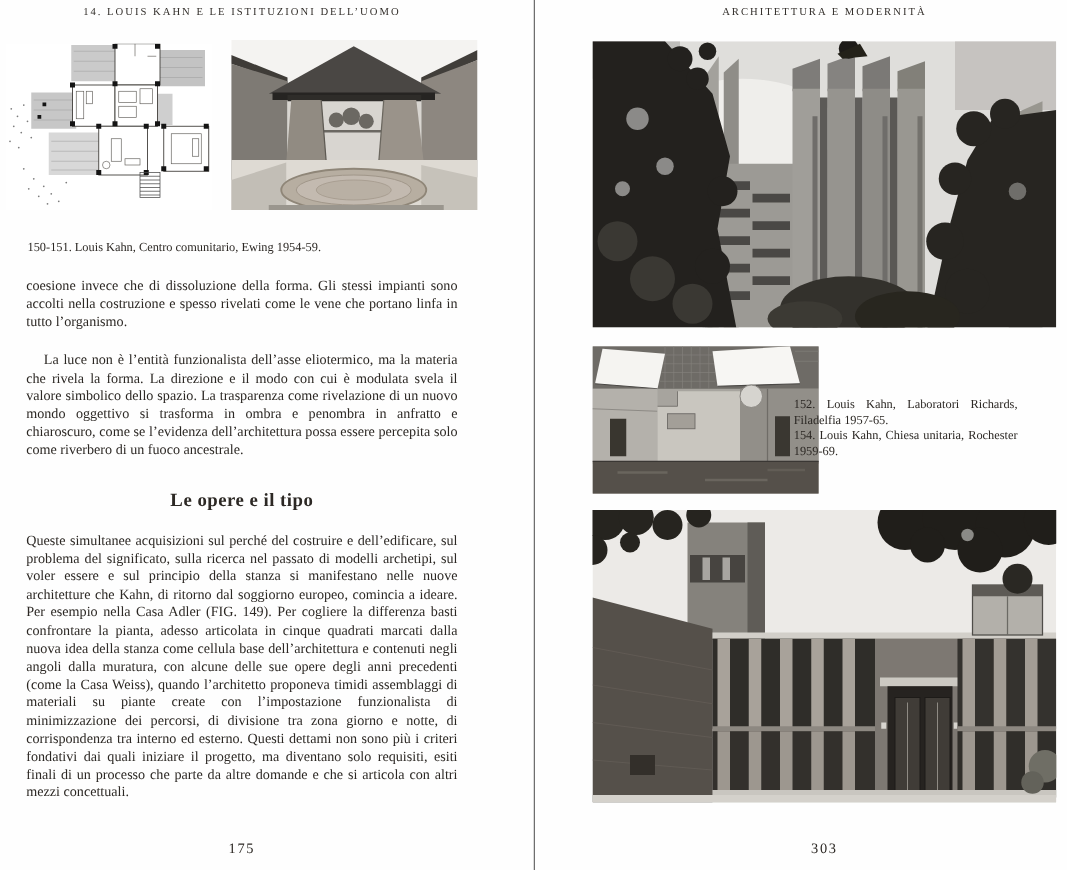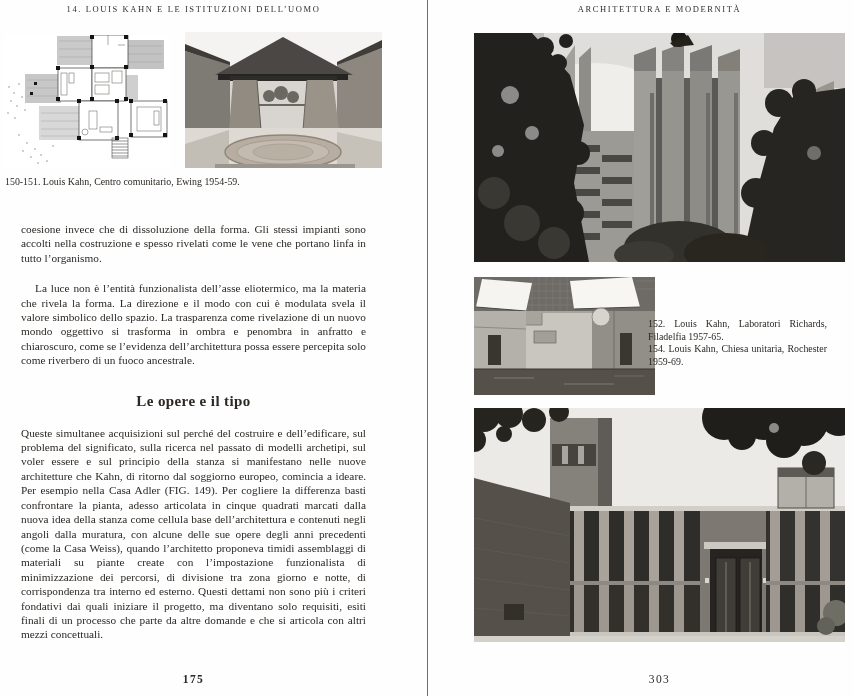--- a/index.html
+++ b/index.html
@@ -12,33 +12,33 @@
     text-align:center;color:#332f2b;white-space:nowrap;overflow:hidden;}
   .rh-left{left:5px;width:377px;}
   .rh-right{left:474px;width:371px;}
   figure{margin:0;padding:0;position:absolute;}
   figure svg{display:block;width:100%;height:100%;}
   .fig-plan{left:5px;top:35px;width:165px;height:133px;}
   .fig-ewing{left:185px;top:32px;width:197px;height:136px;}
   .fig-richards{left:474px;top:33px;width:371px;height:229px;}
   .fig-erdman{left:474px;top:277px;width:181px;height:118px;}
   .fig-church{left:474px;top:408px;width:371px;height:234px;}
-  .caption-left{position:absolute;left:5px;top:176px;width:377px;margin:0;
+  .caption-left{position:absolute;left:5px;top:176px;width:377px;margin:17px;
     font-size:9.9px;line-height:12.5px;}
   .body-text{position:absolute;left:5px;top:206px;width:377px;text-align:justify;
     font-size:11.3px;line-height:14.4px;}
   .body-text p{margin:16px;}
   .indent{text-indent:14px;}
   .section-heading{font-weight:bold;font-size:15px;line-height:17px;text-align:center;
     margin:25px 0 14px 0;letter-spacing:.4px;}
-  .captions-right{position:absolute;left:648px;top:318px;width:179px;
+  .captions-right{position:absolute;left:635px;top:318px;width:179px;
     font-size:9.9px;line-height:12.5px;text-align:justify;}
   .captions-right p{margin:0;}
   .folio{position:absolute;top:673px;text-align:center;font-size:11.5px;letter-spacing:1.4px;}
-  .folio-left{left:5px;width:377px;font-weight:bold;}
+  .folio-left{left:5px;width:377px;}
   .folio-right{left:474px;width:371px;}
 </style>
 </head>
 <body>
 
 <div class="spread">
   <div class="divider"></div>
 
   <section>
     <header class="running-head rh-left">14. LOUIS KAHN E LE ISTITUZIONI DELL’UOMO</header>

